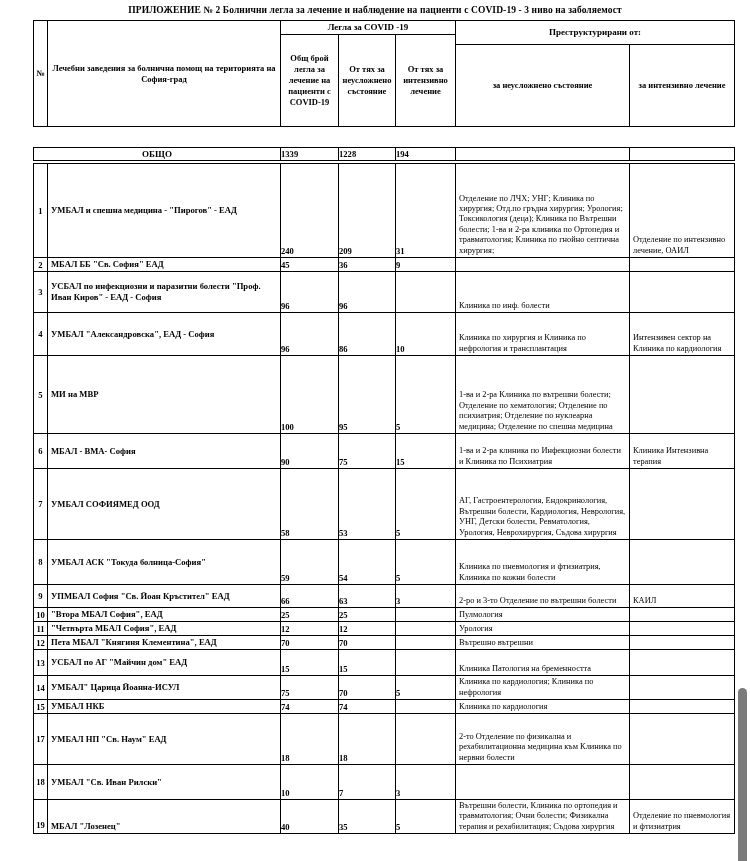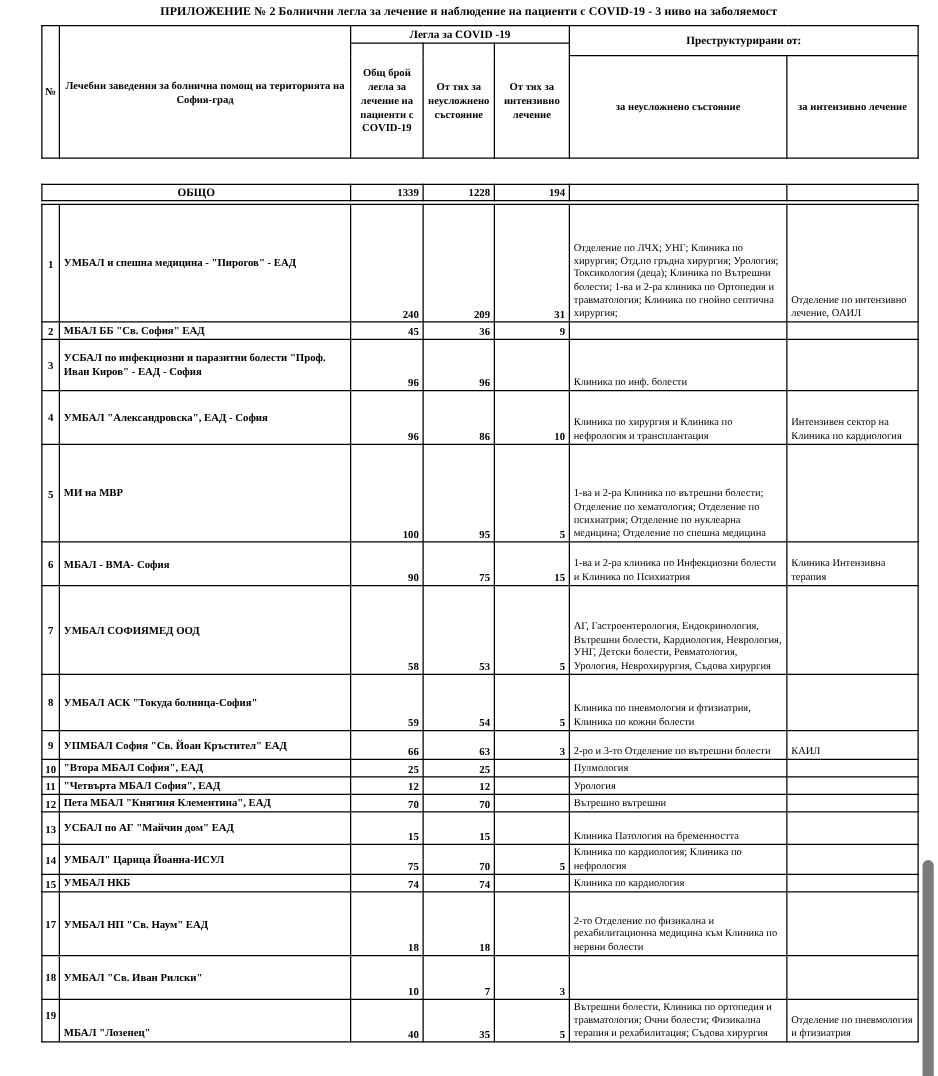--- a/index.html
+++ b/index.html
@@ -34,21 +34,21 @@
   .total-label{text-align:center;vertical-align:middle;font-weight:bold;font-size:9px;}
   
   #body-table{margin-top:2px;}
   .c-num{text-align:center;vertical-align:middle;font-weight:bold;font-size:8.6px;padding:0 1px;}
   .c-name{
     text-align:left;vertical-align:middle;font-weight:bold;
     font-size:8.6px;line-height:10.8px;padding:1px 3px;
     overflow-wrap:break-word;
   }
   .c-val{
-    text-align:right;vertical-align:bottom;font-weight:bold;
+    vertical-align:bottom;font-weight:bold;
     font-size:8.6px;padding:0 3px 1px 0;
   }
   .c-text{
     text-align:left;vertical-align:bottom;
     font-size:8.4px;line-height:10.4px;padding:1px 3px;
     overflow-wrap:break-word;
     font-family:Liberation Serif, serif;
   }
   
   #body-table tbody tr:nth-child(1){height:94px;}
@@ -65,21 +65,21 @@
   #body-table tbody tr:nth-child(12){height:14px;}
   #body-table tbody tr:nth-child(13){height:26px;}
   #body-table tbody tr:nth-child(14){height:24px;}
   #body-table tbody tr:nth-child(15){height:14px;}
   #body-table tbody tr:nth-child(16){height:51px;}
   #body-table tbody tr:nth-child(17){height:35px;}
   #body-table tbody tr:nth-child(18){height:12px;}
   #body-table tbody tr:nth-child(19){height:47px;}
   
   #body-table tbody tr:last-child .c-name{vertical-align:bottom;}
-  #body-table tbody tr:last-child .c-num{vertical-align:top;padding-top:7px;}
+  #body-table tbody tr:last-child .c-num{vertical-align:top;padding-top:20px;}
   
   .scrollbar-thumb{
     position:absolute;left:738px;top:688px;width:9px;height:173px;
     border-radius:5px 5px 0 0;
   }
 </style>
 </head>
 <body>
 
 <div class="doc-title">ПРИЛОЖЕНИЕ № 2 Болнични легла за лечение и наблюдение на пациенти с  COVID-19 - 3 ниво на заболяемост</div>

